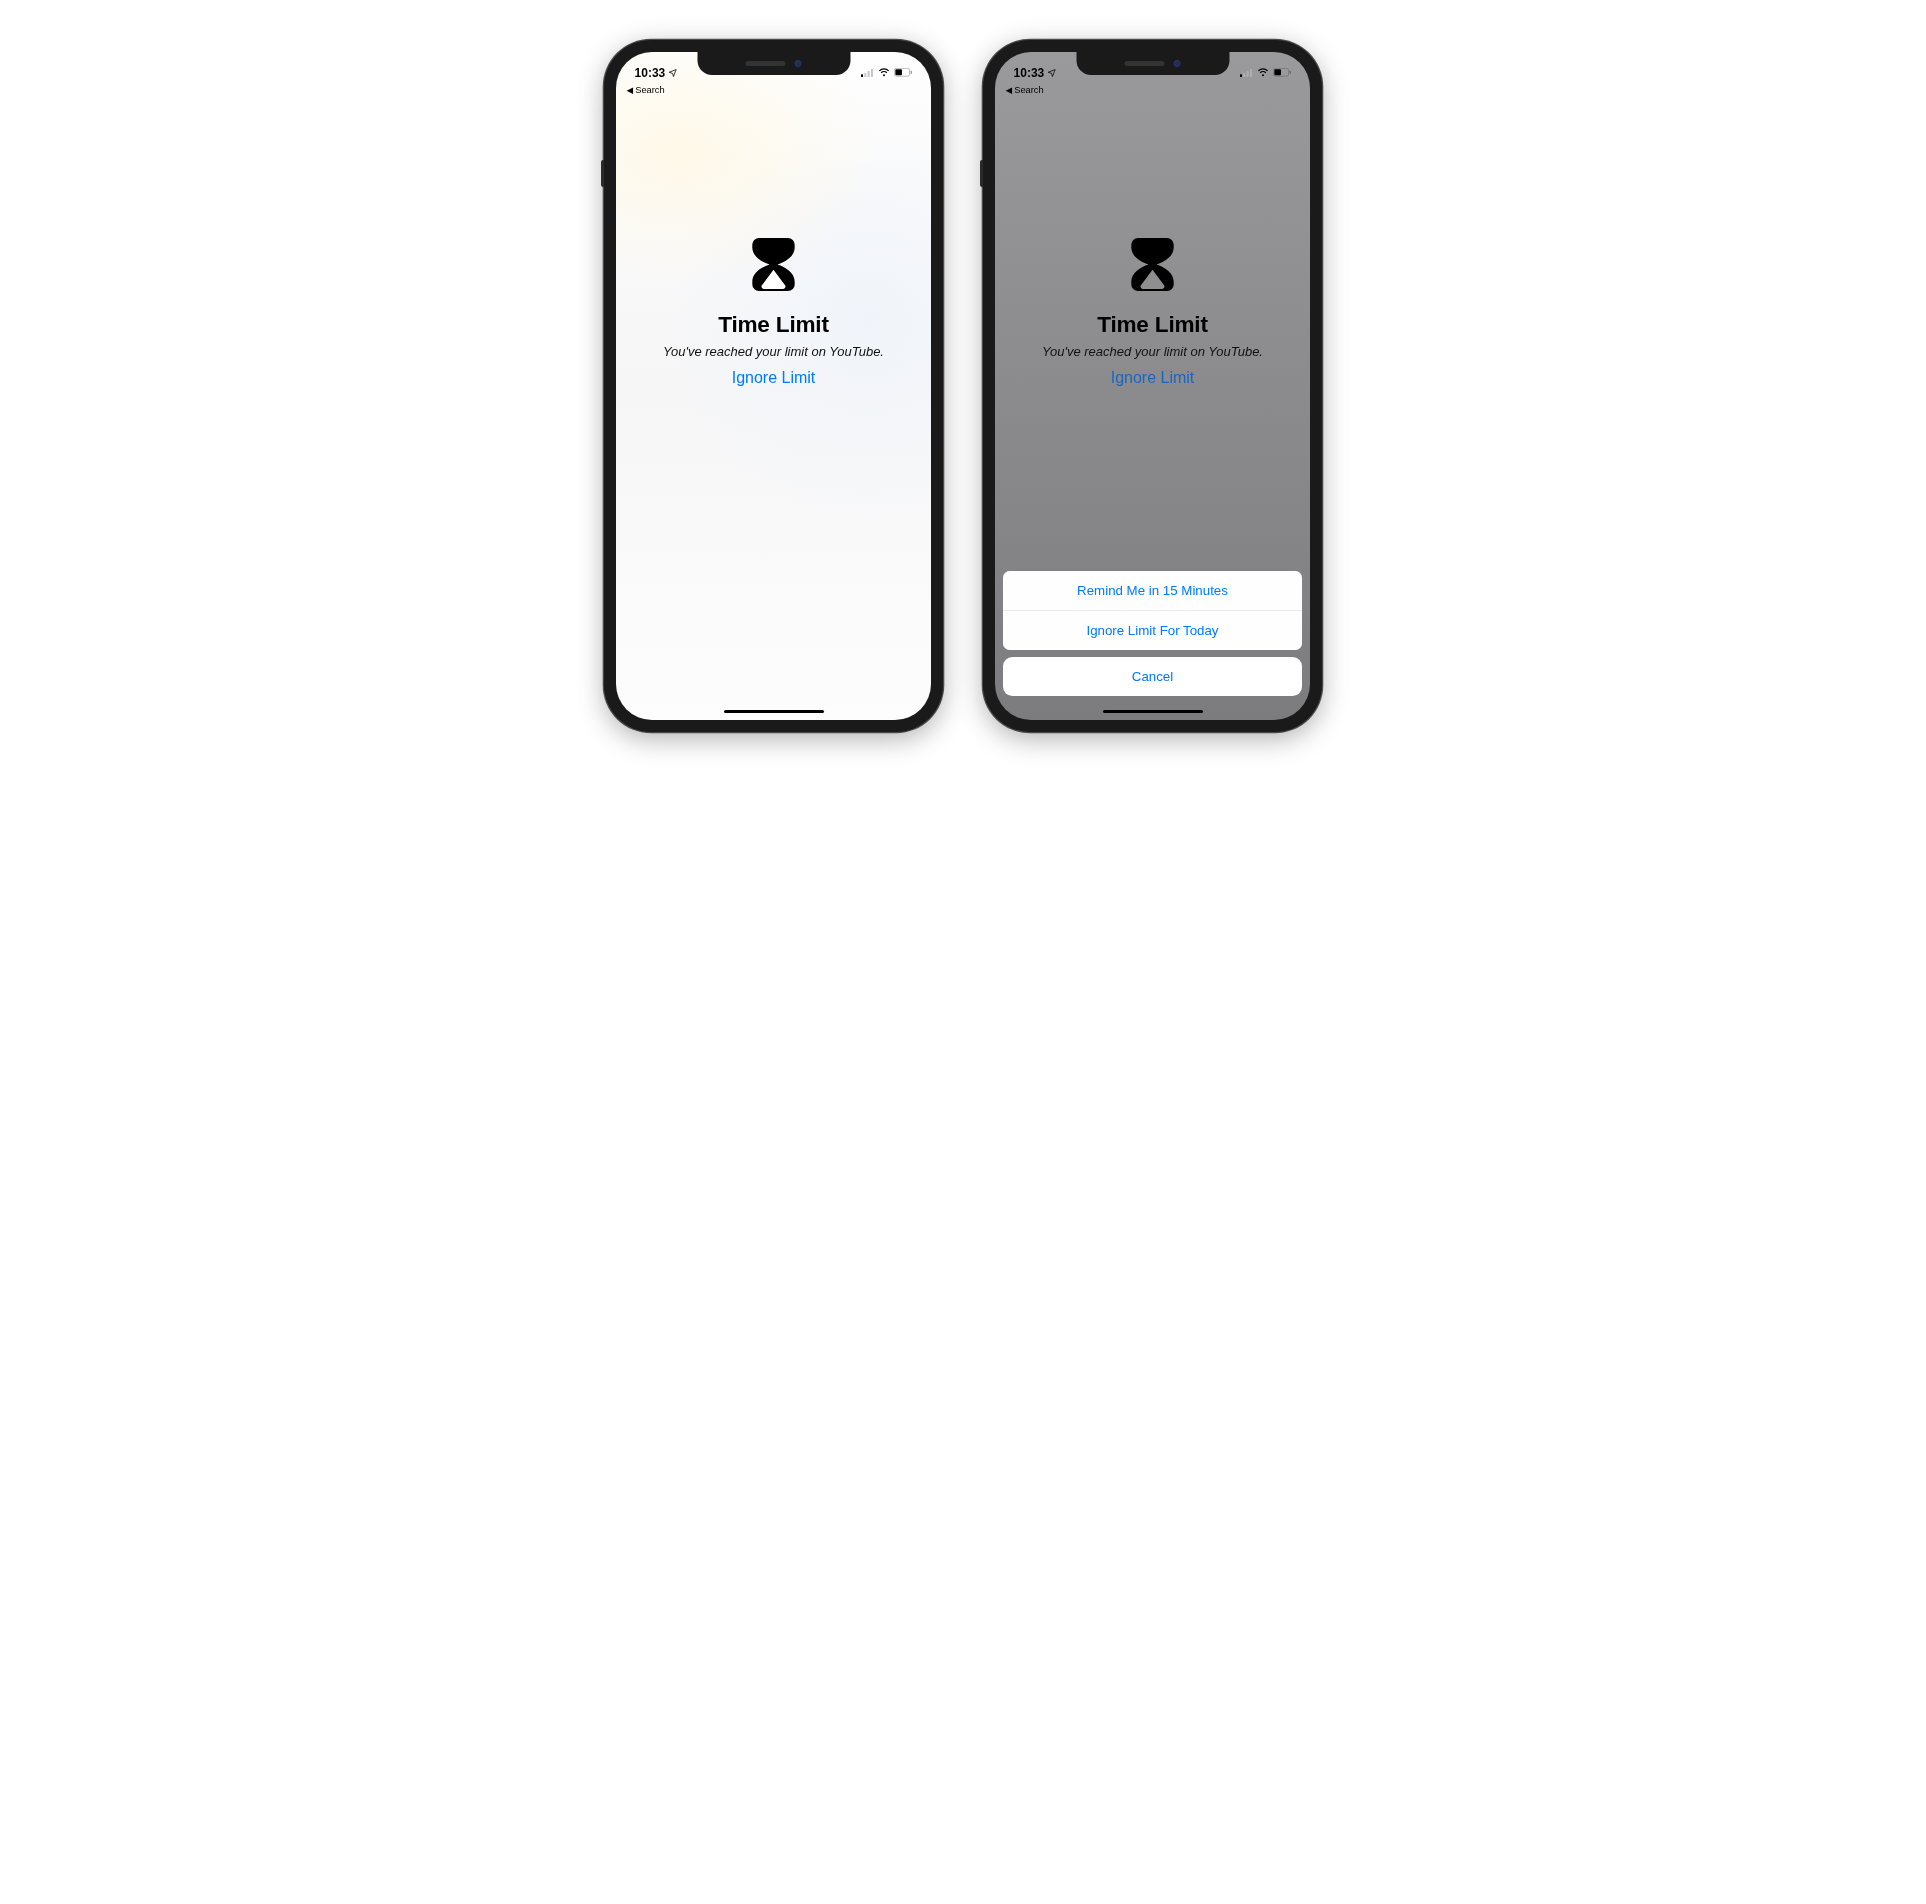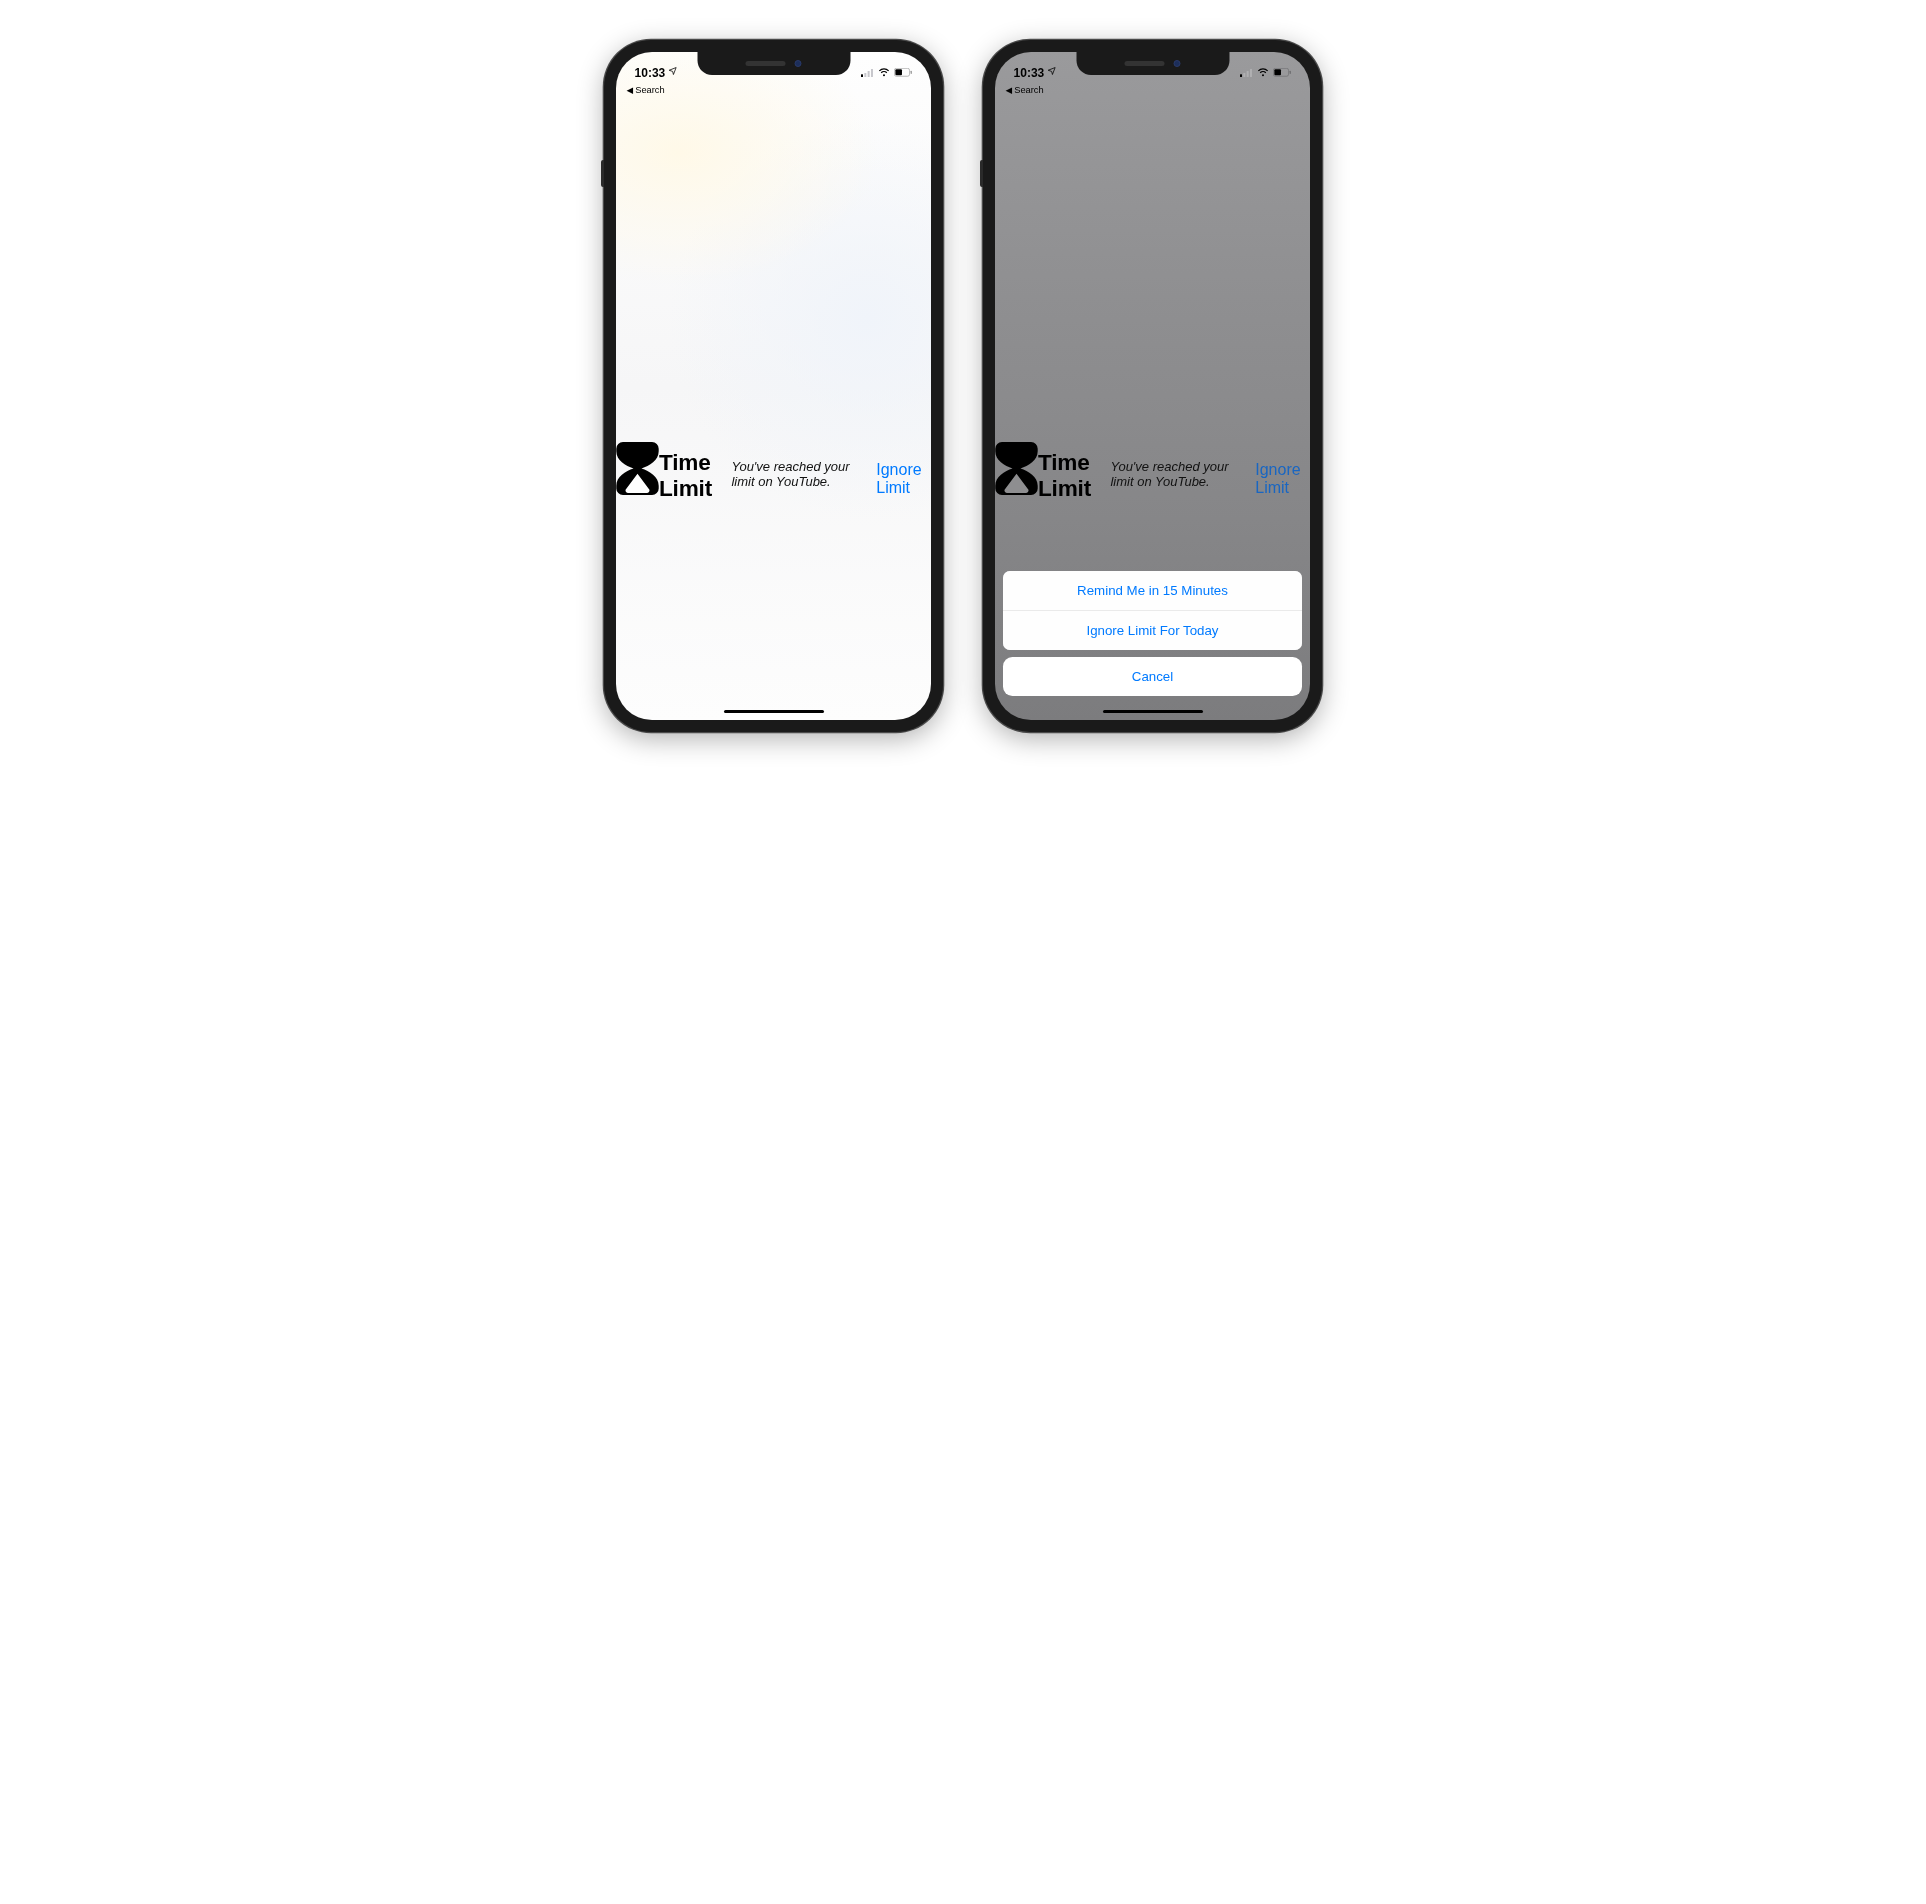--- a/index.html
+++ b/index.html
@@ -63,38 +63,38 @@
     position: absolute;
     top: 0; left: 0; right: 0;
     height: 33px;
     display: flex;
     justify-content: space-between;
     align-items: center;
     padding: 8px 18.6px 0;
     z-index: 50;
     font-weight: 600;
   }
-  .status-left { display: flex; align-items: flex-start; gap: 2.7px; font-size: 12px; }
+  .status-left { display: flex; align-items: flex-end; gap: 2.7px; font-size: 12px; }
   .status-right { display: flex; align-items: center; gap: 4px; }
   .dimmed .status-bar { color: #000; }
   .nav-icon { font-size: 9.3px; transform: rotate(0deg); }
   .signal svg, .wifi svg, .battery svg { display: block; }
   .back-row {
     position: absolute;
     top: 33px; left: 10.6px;
     display: flex; align-items: center;
     font-size: 9.3px;
     z-index: 50;
   }
   .back-row .chev { font-size: 8.6px; margin-right: 2px; }
   .content {
     position: absolute;
     top: 0; left: 0; right: 0; bottom: 0;
     display: flex;
-    flex-direction: row;
+    flex-direction: column;
     align-items: center;
     padding-top: 186px;
   }
   .hourglass { margin-bottom: 18.6px; }
   .title {
     font-size: 22.6px;
     font-weight: 700;
     letter-spacing: -0.2px;
     margin-bottom: 6.7px;
   }

